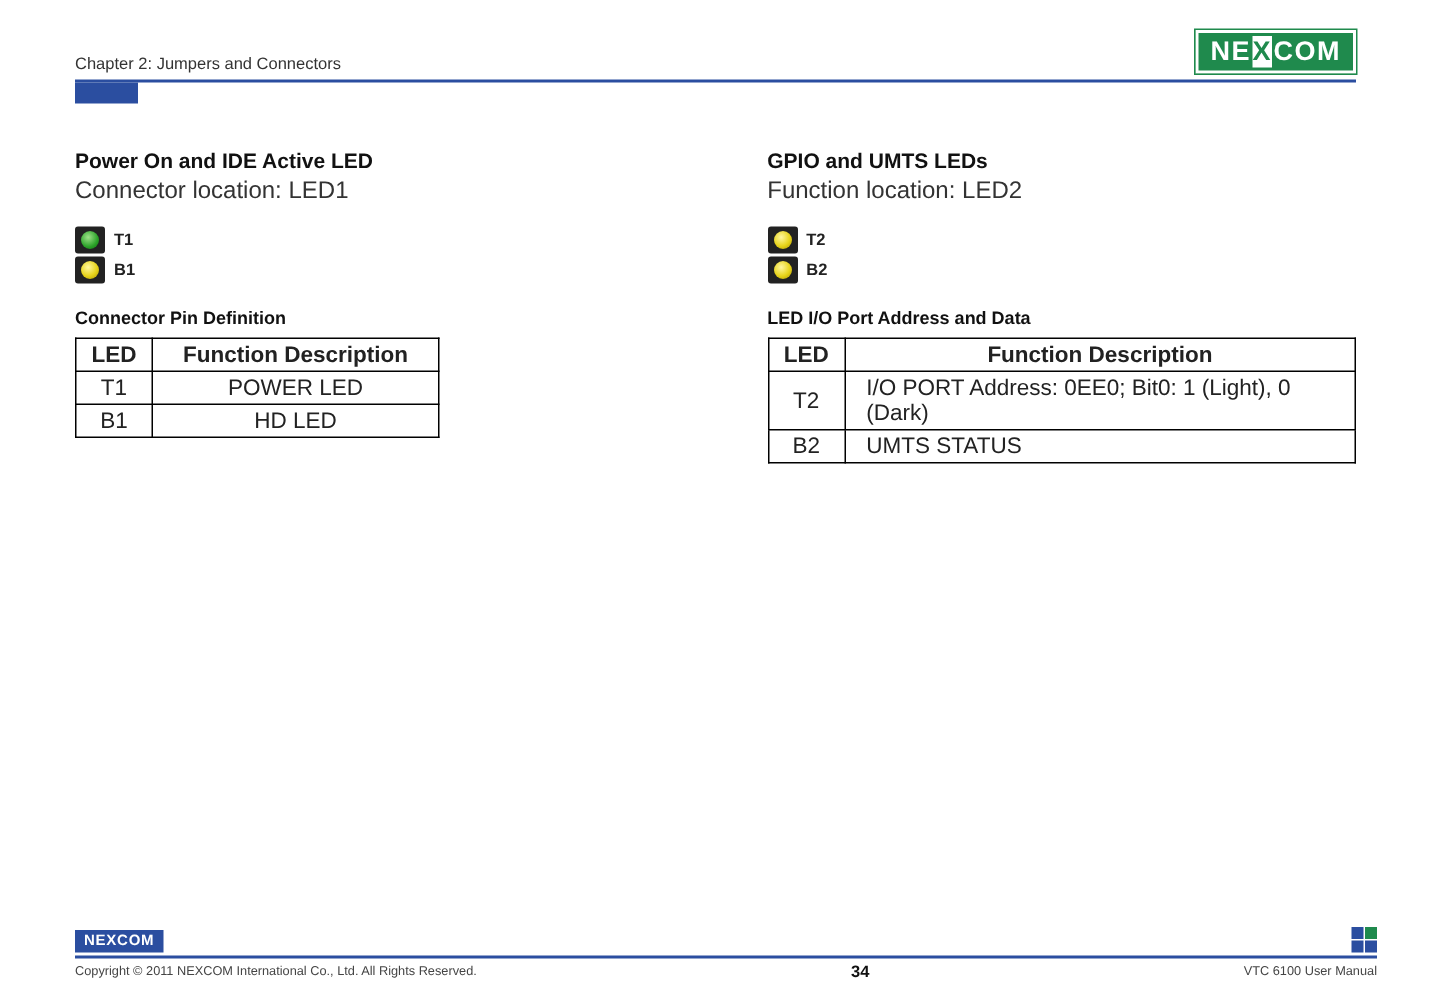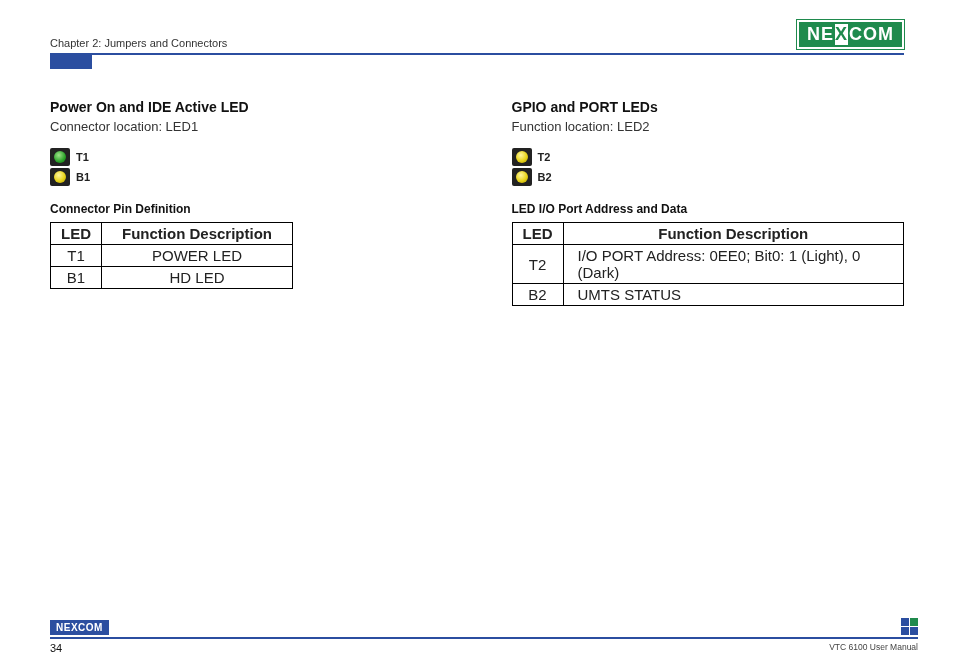--- a/index.html
+++ b/index.html
@@ -49,21 +49,21 @@
     width: 42px; height: 14px; background: #2b4ea0;
     margin-top: 0;
   }
   .content {
     display: flex;
     gap: 69px;
     margin-top: 30px;
   }
   .col { flex: 1; }
   h2.section-title { font-size: 14px; font-weight: 700; margin-bottom: 4px; color:#111;}
-  .conn-loc { font-size: 13px; color: #333; margin-bottom: 14px; }
+  .conn-loc { font-size: 16px; color: #333; margin-bottom: 14px; }
   .led-block {
     display: flex; flex-direction: column; gap: 2px;
     margin-bottom: 16px;
   }
   .led-row { display: flex; align-items: center; gap: 6px; }
   .led-chip {
     width: 20px; height: 18px;
     background: #222;
     display:flex; align-items:center; justify-content:center;
     border-radius: 2px;
@@ -101,21 +101,21 @@
   }
   .footer-corner {
     display:grid; grid-template-columns: 8px 8px; grid-template-rows: 8px 8px; gap:1px;
   }
   .footer-corner div { background:#2b4ea0; }
   .footer-corner div:nth-child(2){ background:#1f8a4d;}
   .footer-bottom {
     display: flex; justify-content: space-between;
     font-size: 8.5px; color: #444; margin-top: 3px;
   }
-  .page-num { font-weight: 400; font-size: 11px; color:#111;}
+  .page-num { font-weight: 700; font-size: 11px; color:#111;}
 </style>
 </head>
 <body>
 
 <div class="header-row">
   <div class="chapter-title">Chapter 2: Jumpers and Connectors</div>
   <div class="logo-top">
     <span class="ne">NE</span>
       <span class="x">X</span>
       <span class="com">COM</span>
@@ -157,21 +157,21 @@
       </tr>
       <tr>
         <td class="led-cell">B1</td>
         <td class="desc-cell">HD LED</td>
       </tr>
     </tbody>
       </table>
   </div>
 
   <div class="col col-right">
-    <h2 class="section-title">GPIO and PORT LEDs</h2>
+    <h2 class="section-title">GPIO and UMTS LEDs</h2>
     <div class="conn-loc">Function location: LED2</div>
 
     <div class="led-block">
       <div class="led-row">
         <div class="led-chip">
             <div class="led yellow"></div>
           </div>
         <span class="led-label">T2</span>
       </div>
       <div class="led-row">
@@ -207,16 +207,17 @@
     <span class="logo-footer">NEXCOM</span>
     <div class="footer-corner">
       <div></div>
         <div></div>
         <div></div>
         <div></div>
     </div>
   </div>
   <div class="footer-bar"></div>
   <div class="footer-bottom">
+    <span>Copyright © 2011 NEXCOM International Co., Ltd. All Rights Reserved.</span>
     <span class="page-num">34</span>
     <span>VTC 6100 User Manual</span>
   </div>
 </div>
 
 </body></html>

